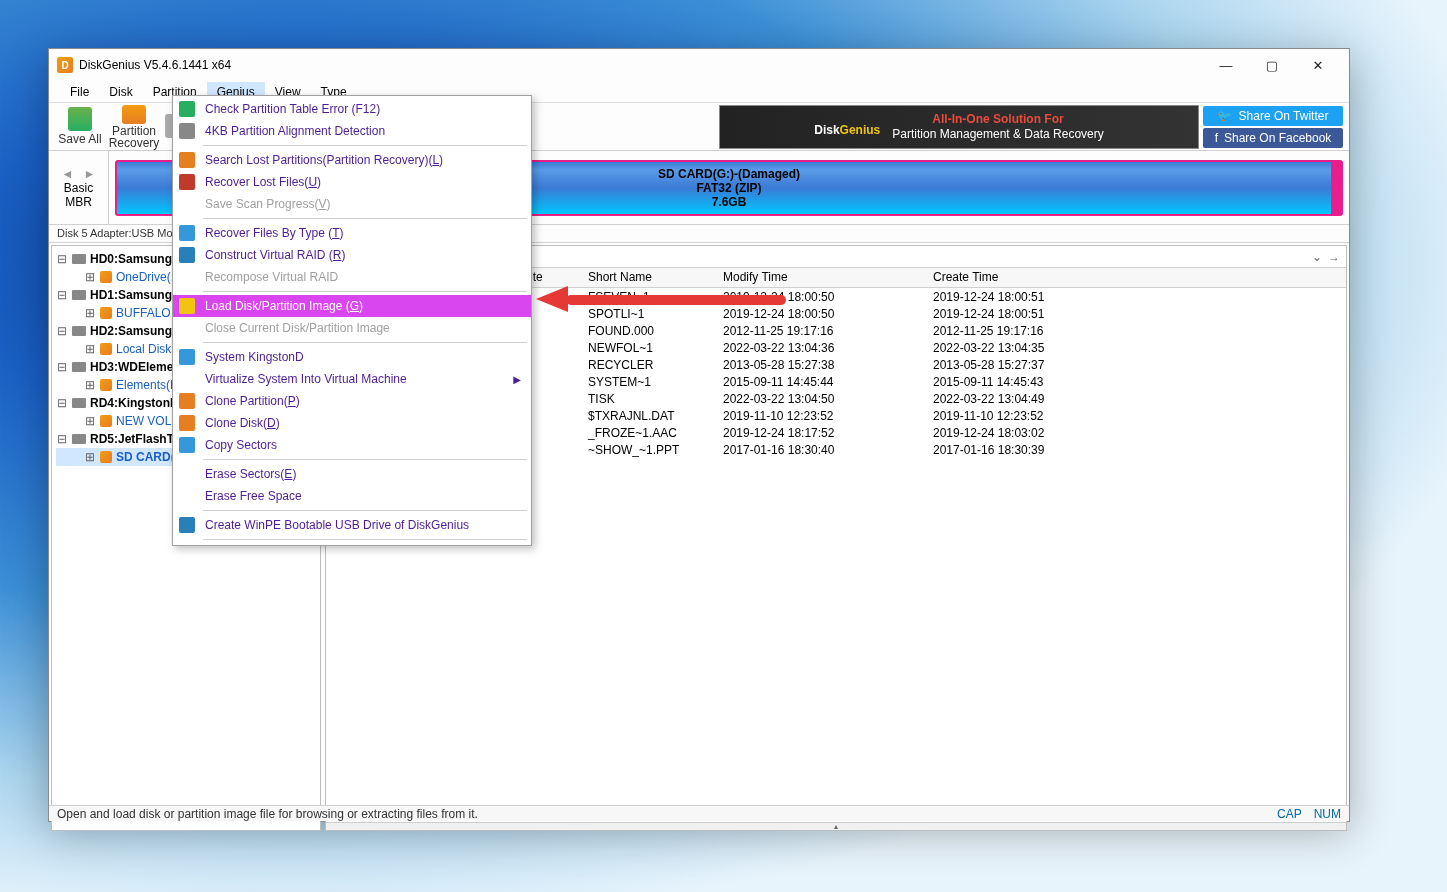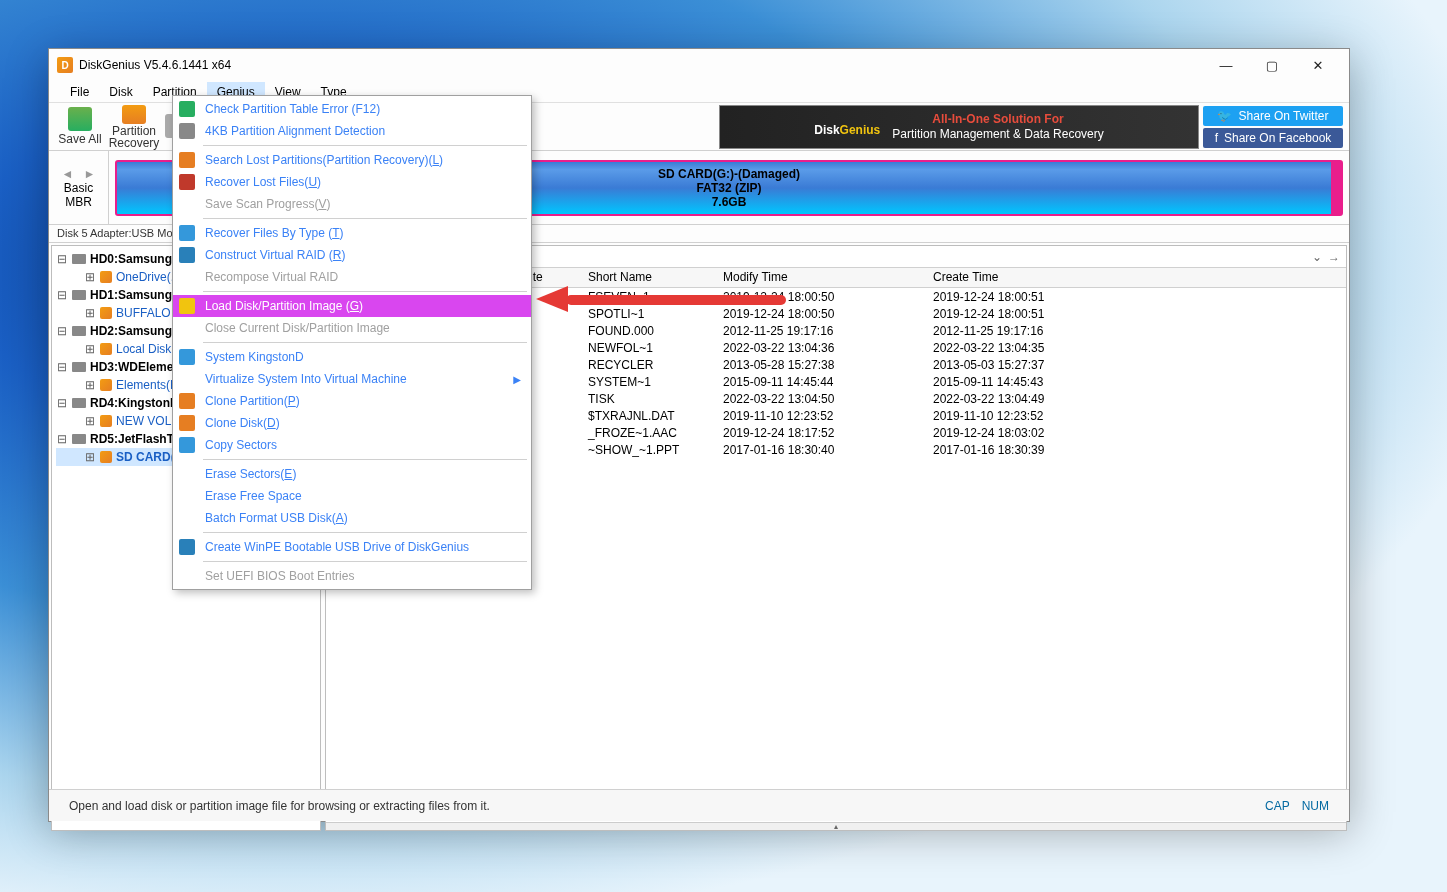--- a/index.html
+++ b/index.html
@@ -52,25 +52,25 @@
 .col-size{width:56px;text-align:right}
 .col-type{width:110px}
 .col-attr{width:90px}
 .col-short{width:135px}
 .col-mod{width:210px}
 .col-create{width:210px}
 .filerow{display:flex;height:17px;font-size:11px}
 .filerow .col-size{color:#1a5fc4}
 .splitter{height:8px;background:#f0f0f0;display:flex;align-items:center;justify-content:center;border-top:1px solid #ccc}
 .splitter::after{content:"▴";color:#666;font-size:8px}
-.statusbar{position:absolute;bottom:0;left:0;right:0;height:32px;background:#f7f7f7;border-top:1px solid #d0d0d0;display:flex;align-items:center;padding:0 20px;font-size:11px;color:#333;justify-content:space-between}
+.statusbar{position:absolute;bottom:0;left:0;right:0;height:16px;background:#f7f7f7;border-top:1px solid #d0d0d0;display:flex;align-items:center;padding:0 8px;font-size:11px;color:#333;justify-content:space-between}
 .statusbar .right{display:flex;gap:12px;color:#0369a1}
 
 .dropdown{position:absolute;left:172px;top:95px;width:360px;background:#fff;border:1px solid #a0a0a0;box-shadow:3px 3px 8px rgba(0,0,0,0.25);padding:2px 0}
-.dmenu-item{height:22px;display:flex;align-items:center;padding:0 10px 0 32px;position:relative;font-size:12px;color:#3b82f6}
+.dmenu-item{height:22px;display:flex;align-items:center;padding:0 10px 0 32px;position:relative;font-size:12px;color:#4c1d95}
 .dmenu-item.disabled{color:#a0a0a0}
 .dmenu-item.highlight{background:#d946ef;color:#fff}
 .dmenu-item .micon{position:absolute;left:6px;width:16px;height:16px;border-radius:2px}
 .dmenu-item .submenu-arrow{margin-left:auto;font-size:10px}
 .dmenu-sep{height:1px;background:#d0d0d0;margin:3px 4px 3px 30px}
 .dmenu-item u{text-decoration:underline}
 
 .arrow-annot{position:absolute;left:536px;top:286px;width:250px;height:26px;pointer-events:none}
 .arrow-annot .shaft{position:absolute;left:30px;top:9px;width:220px;height:10px;background:#e53935;border-radius:5px}
 .arrow-annot .head{position:absolute;left:0;top:0;width:0;height:0;border-top:13px solid transparent;border-bottom:13px solid transparent;border-right:32px solid #e53935}
@@ -263,21 +263,21 @@
               <div class="col-short">NEWFOL~1</div>
               <div class="col-mod">2022-03-22 13:04:36</div>
               <div class="col-create">2022-03-22 13:04:35</div>
             </div>
             <div class="filerow">
               <div class="col-size"></div>
               <div class="col-type">Folder</div>
               <div class="col-attr">RHS</div>
               <div class="col-short">RECYCLER</div>
               <div class="col-mod">2013-05-28 15:27:38</div>
-              <div class="col-create">2013-05-03 15:27:37</div>
+              <div class="col-create">2013-05-28 15:27:37</div>
             </div>
             <div class="filerow">
               <div class="col-size"></div>
               <div class="col-type">Folder</div>
               <div class="col-attr">HS</div>
               <div class="col-short">SYSTEM~1</div>
               <div class="col-mod">2015-09-11 14:45:44</div>
               <div class="col-create">2015-09-11 14:45:43</div>
             </div>
             <div class="filerow">
@@ -389,30 +389,24 @@
       <span class="micon" style="background:#3498db"></span>
       <span>Copy Sectors</span>
     </div>
     <div class="dmenu-sep"></div>
     <div class="dmenu-item">
       <span>Erase Sectors(<u>E</u>)</span>
     </div>
     <div class="dmenu-item">
       <span>Erase Free Space</span>
     </div>
-    <div class="dmenu-item">
-      <span>Batch Format USB Disk(<u>A</u>)</span>
-    </div>
     <div class="dmenu-sep"></div>
     <div class="dmenu-item">
       <span class="micon" style="background:#2980b9"></span>
       <span>Create WinPE Bootable USB Drive of DiskGenius</span>
     </div>
     <div class="dmenu-sep"></div>
-    <div class="dmenu-item disabled">
-      <span>Set UEFI BIOS Boot Entries</span>
-    </div>
   </div>
 
 <div class="arrow-annot">
   <div class="head"></div>
     <div class="shaft"></div>
 </div>
 
 </body></html>

